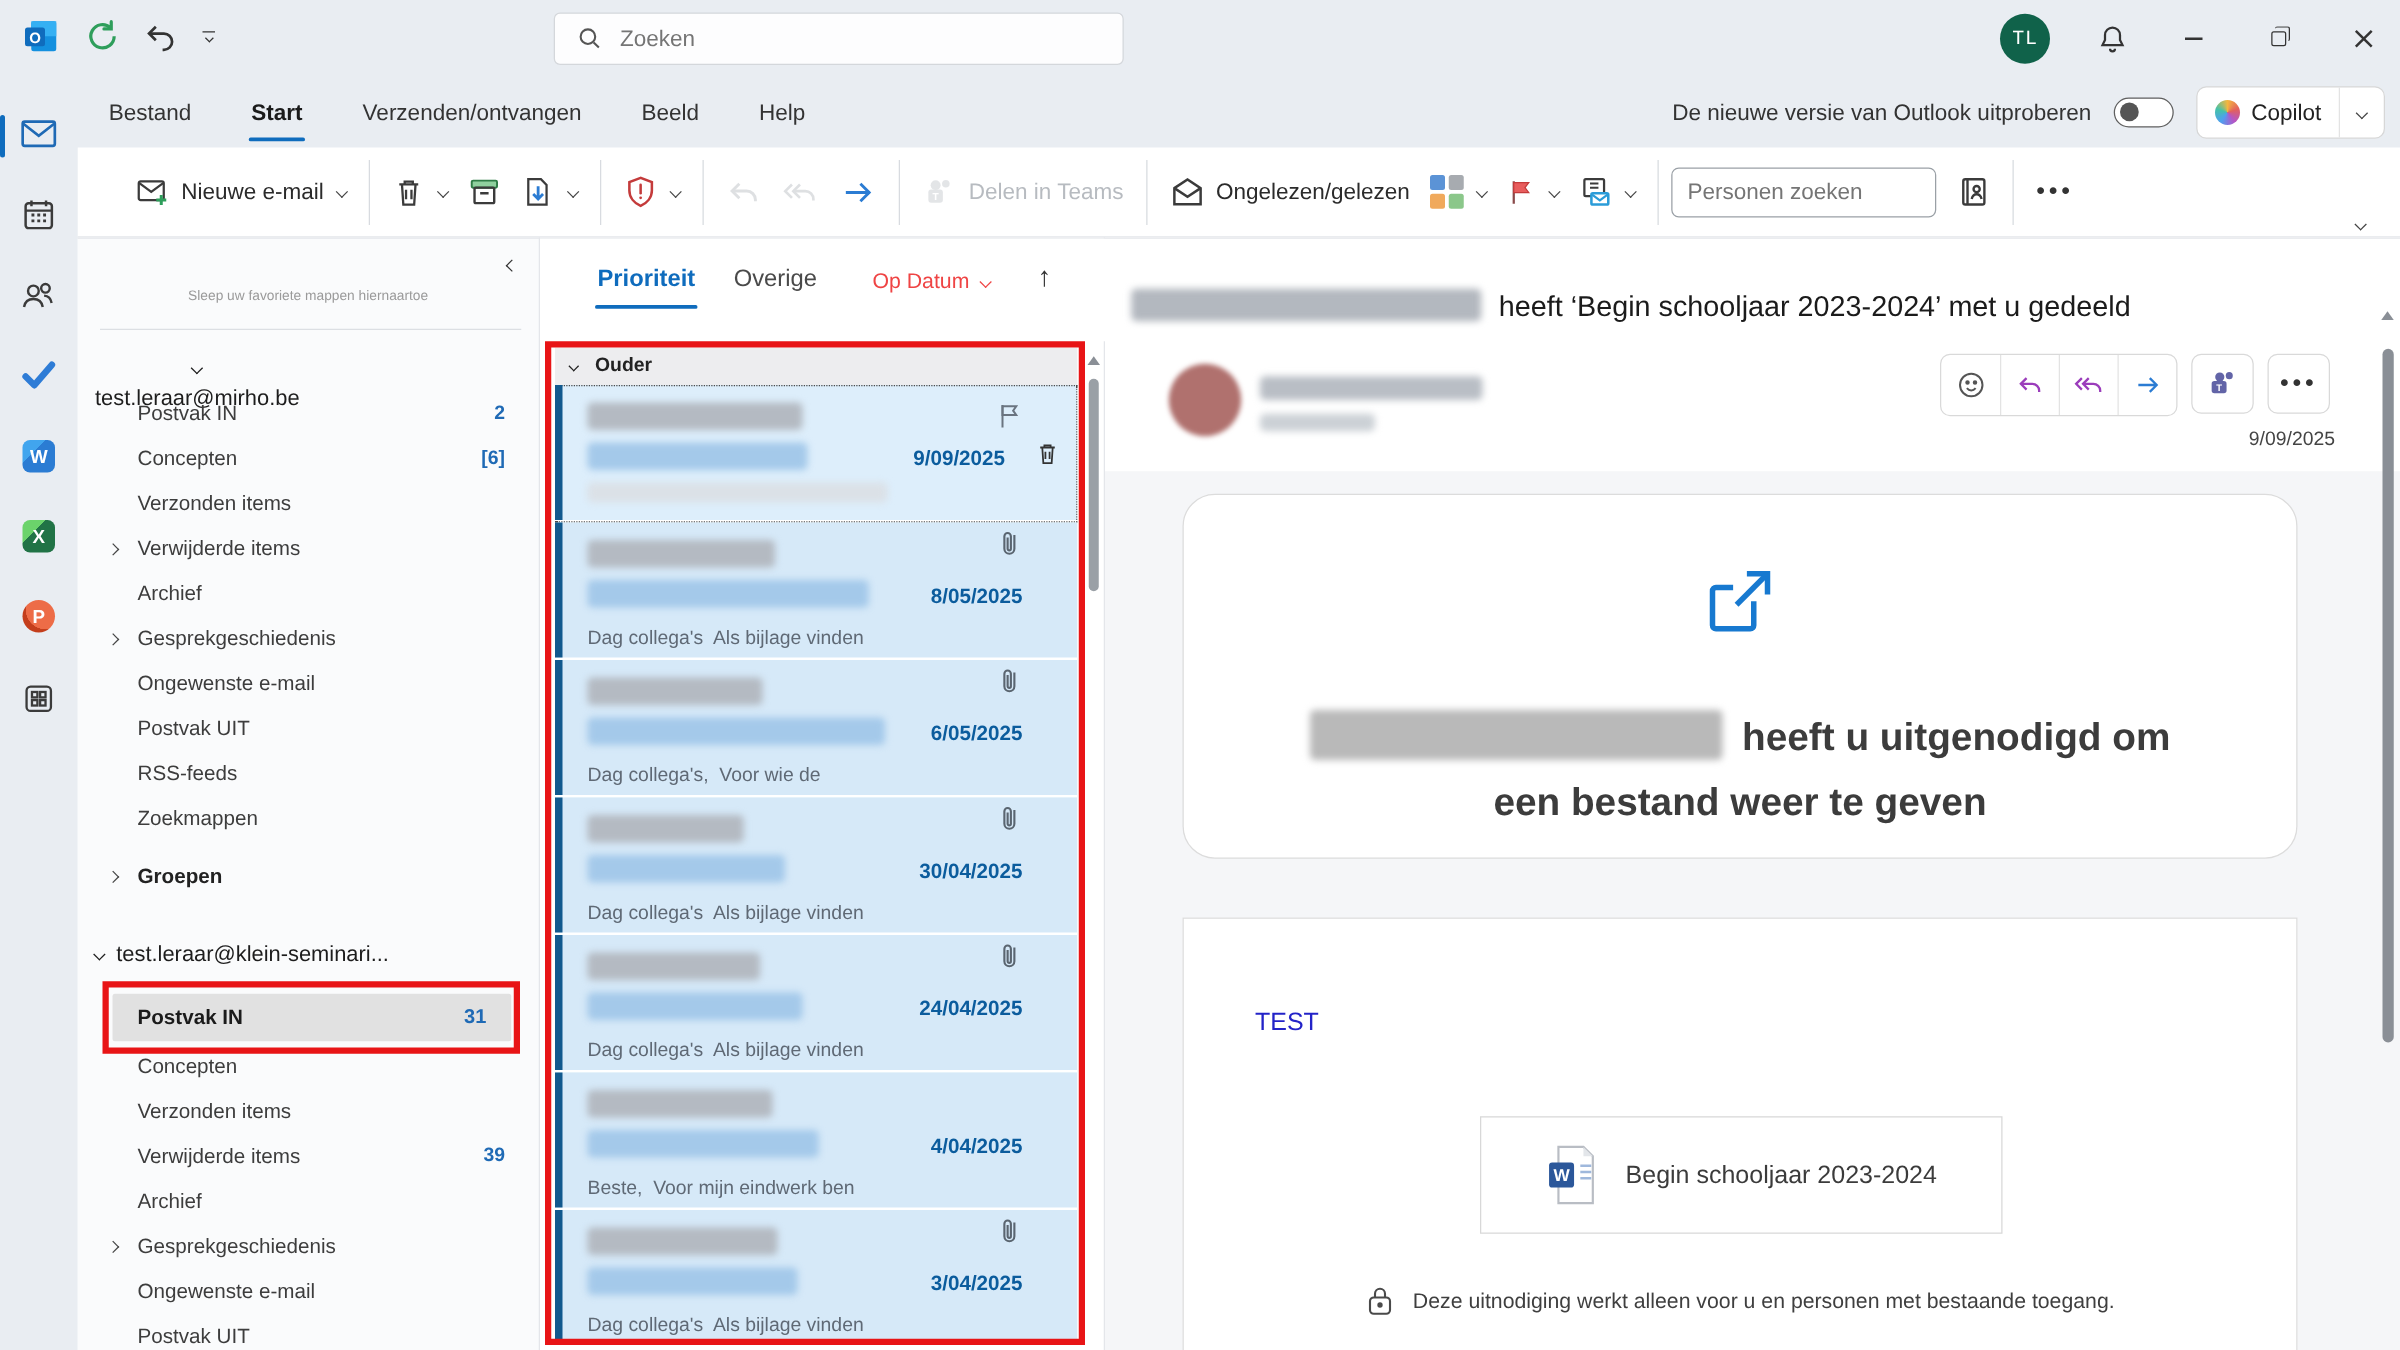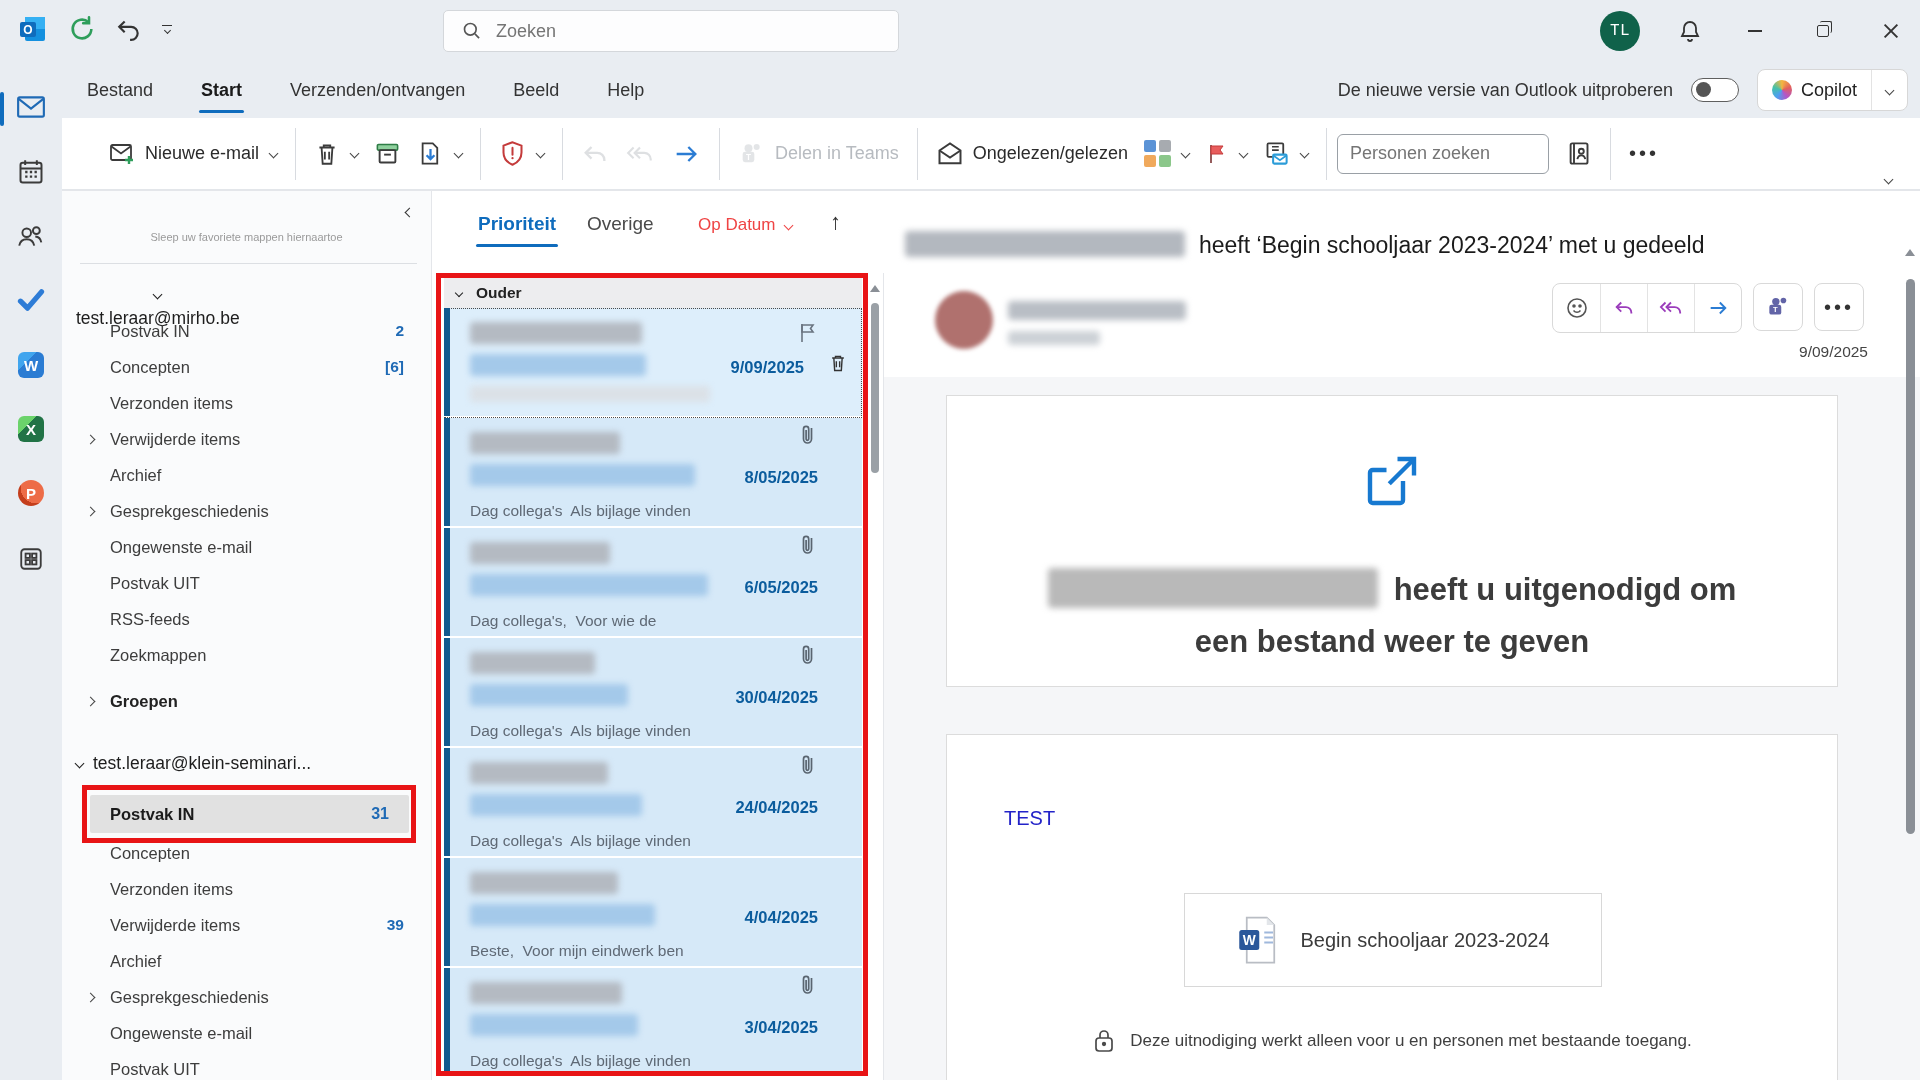--- a/index.html
+++ b/index.html
@@ -112,21 +112,21 @@
   .rp-sline1{position:absolute;left:124px;top:110px;width:178px;height:19px;background:#b9bec5;}
   .rp-sline2{position:absolute;left:124px;top:140px;width:92px;height:14px;background:#ccd1d6;}
   .rp-actions{position:absolute;left:668px;top:92px;display:flex;gap:11px;}
   .actgroup{display:flex;border:1px solid #d9d9d9;border-radius:8px;overflow:hidden;background:#fff;}
   .actcell{width:47px;height:48px;display:flex;align-items:center;justify-content:center;border-left:1px solid #e3e3e3;}
   .actcell:first-child{border-left:none;}
   .actsolo{width:50px;height:48px;border:1px solid #d9d9d9;border-radius:8px;display:flex;align-items:center;justify-content:center;background:#fff;}
   .rp-date{position:absolute;right:52px;top:152px;font-size:15.5px;color:#444;}
   .rp-body{position:absolute;left:0;top:186px;width:1036px;height:704px;background:#f5f6f8;}
   .card{position:absolute;left:62px;width:892px;background:#fff;border:1px solid #dcdcdc;}
-  .card1{top:18px;height:292px;}
+  .card1{top:18px;height:292px;border-radius:26px;}
   .card2{top:357px;height:540px;}
   .shareicon{position:absolute;left:0;right:0;top:52px;display:flex;justify-content:center;}
   .invite{position:absolute;left:96px;right:96px;top:168px;text-align:center;font-size:31px;font-weight:bold;color:#3c3c3c;line-height:52px;}
   .invite .blurchip{display:inline-block;width:330px;height:40px;background:#b9b9b9;vertical-align:-8px;margin-right:16px;}
   .testnote{position:absolute;left:57px;top:72px;font-size:20px;color:#2323c8;}
   .attach{position:absolute;left:237px;top:158px;width:418px;height:94px;border:1px solid #d8d8d8;background:#fff;display:flex;align-items:center;justify-content:center;gap:20px;}
   .attach-label{font-size:20px;color:#3b3b3b;text-align:center;}
   .rp-footer{position:absolute;left:0;right:0;top:292px;display:flex;align-items:center;justify-content:center;gap:14px;font-size:17px;color:#3f3f3f;}
   .rp-scroll{position:absolute;right:4px;top:58px;width:12px;height:832px;}
   .rthumb{position:absolute;left:2px;top:30px;width:9px;height:555px;background:#8a8f96;border-radius:5px;}

